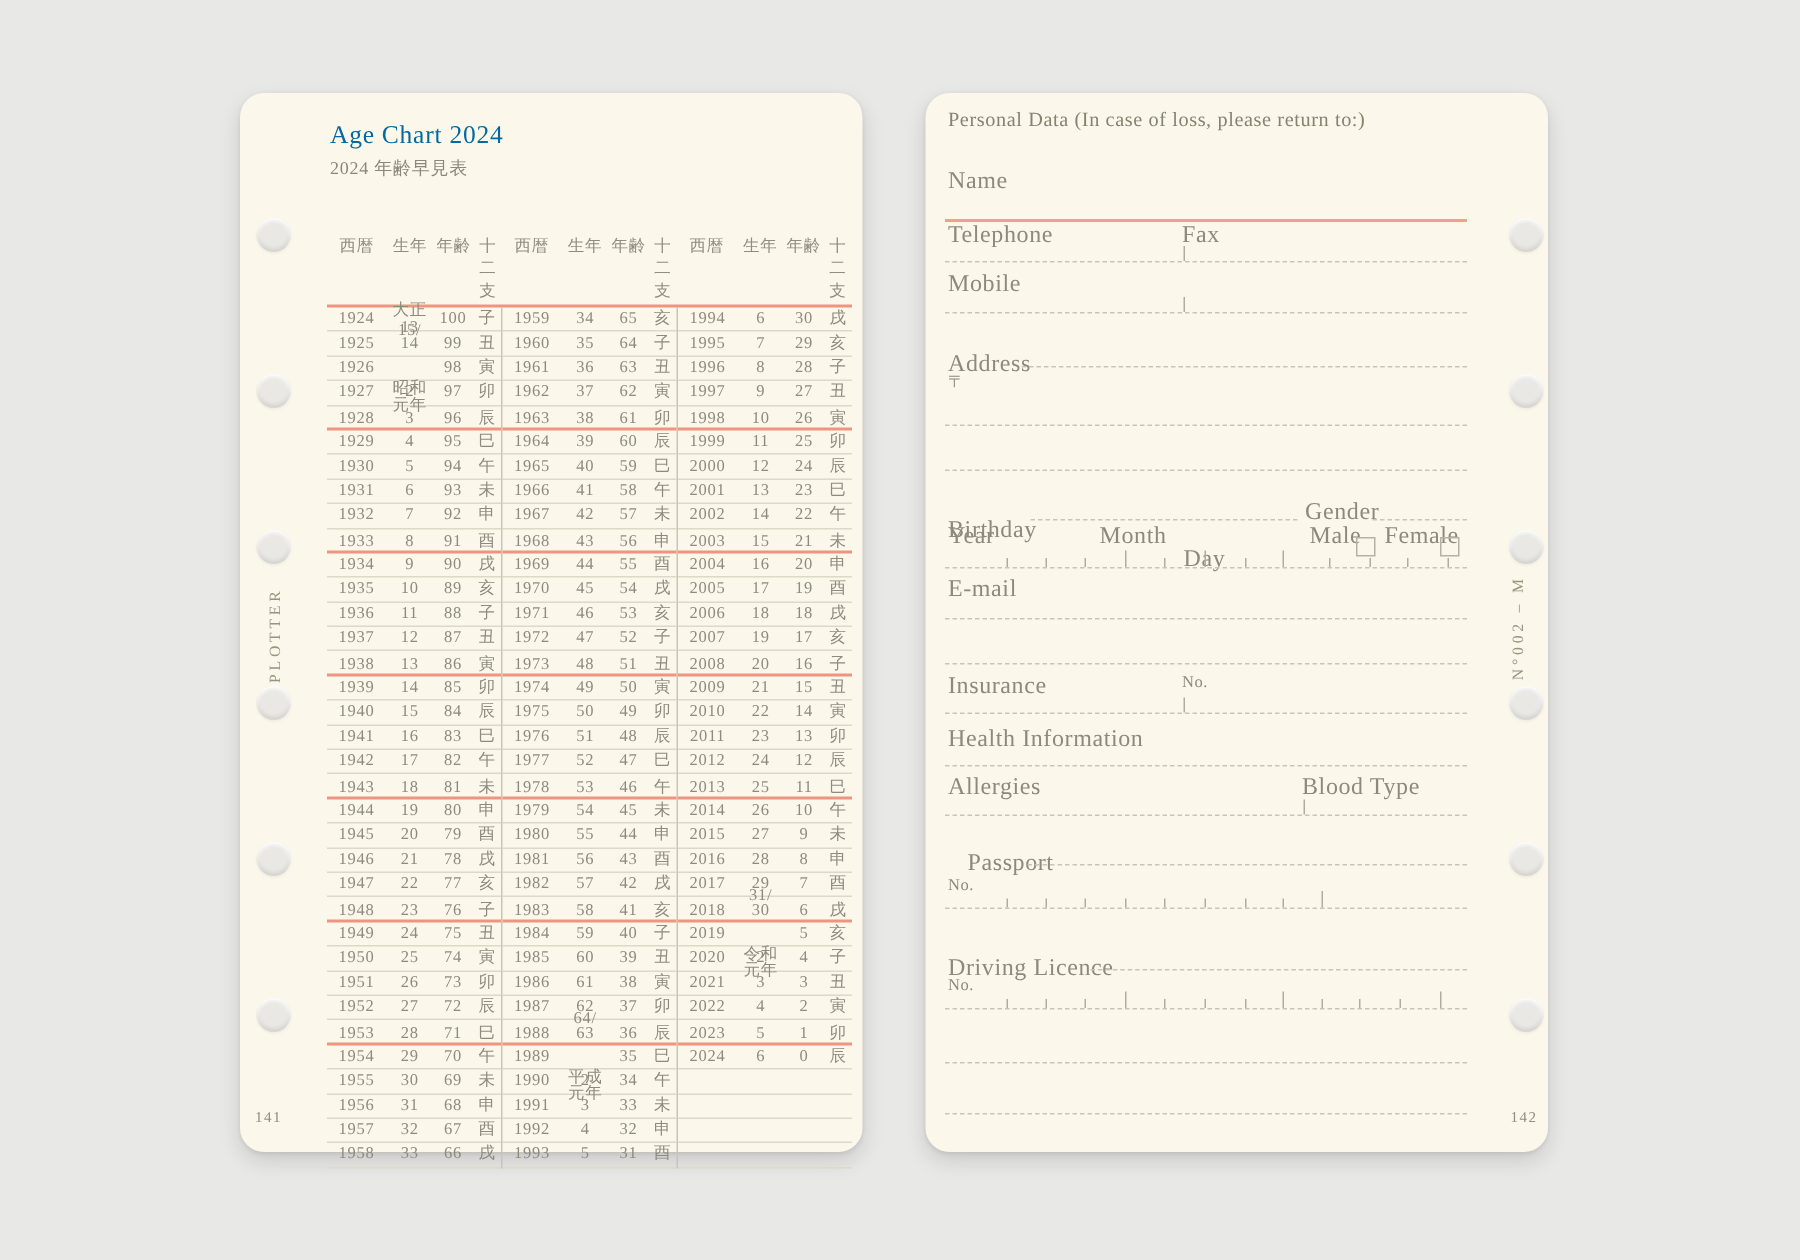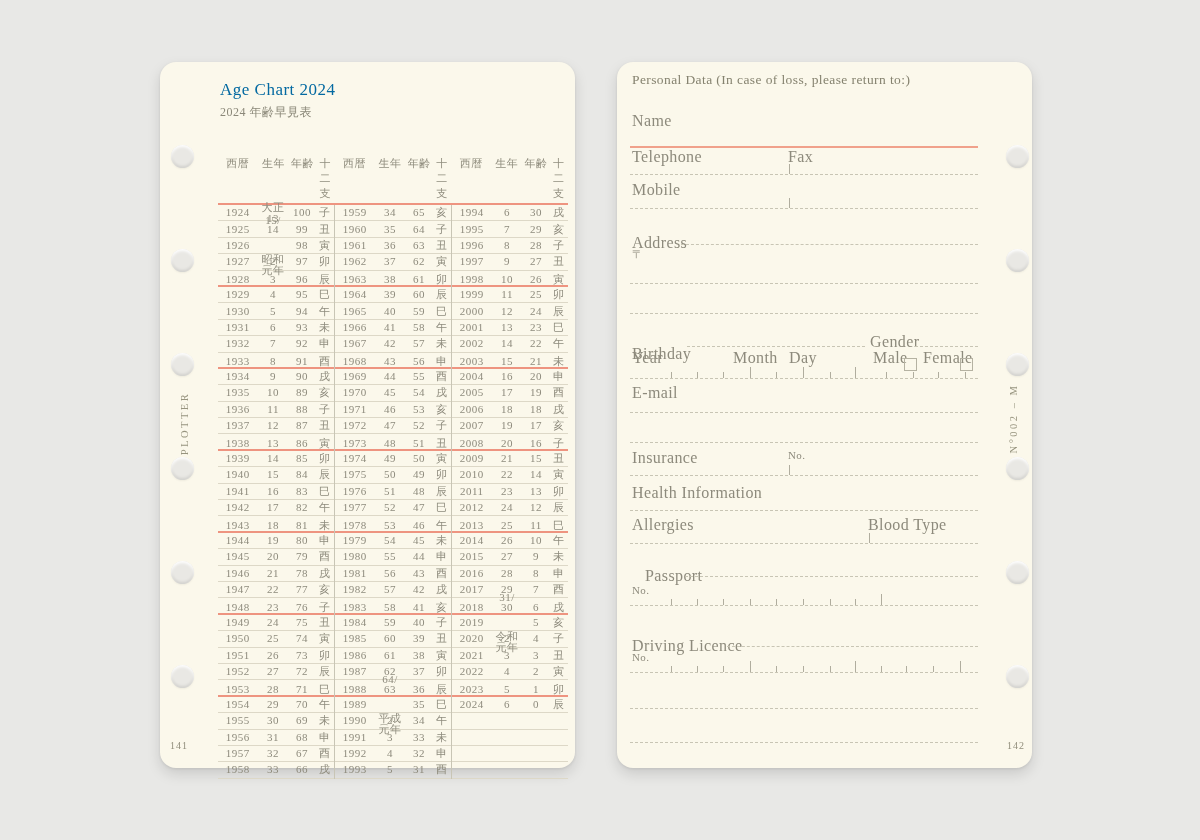--- a/index.html
+++ b/index.html
@@ -769,21 +769,21 @@
   <div class="lbl lbl-sm" style="left:15px; top:185px;">〒</div>
   <div class="dline dfull" style="top:221px;"></div>
   <div class="dline dfull" style="top:251px;"></div>
 
   <div class="lbl" style="left:15px; top:271px;margin-top:12px;">Birthday</div>
   <div class="lbl" style="left:253px; top:271px;font-family:Liberation Serif, serif;">Gender</div>
   <div class="dline" style="left:70px; top:284px; width:178px;"></div>
   <div class="dline" style="left:298px; top:284px; width:63px;"></div>
   <div class="lbl" style="left:15px; top:287px;">Year</div>
   <div class="lbl" style="left:116px; top:287px;">Month</div>
-  <div class="lbl" style="left:172px; top:287px;">Day</div>
+  <div class="lbl" style="left:172px; top:302px;">Day</div>
   <div class="lbl" style="left:256px; top:287px;">Male</div>
   <div class="lbl" style="left:306px; top:287px;">Female</div>
   <div class="cbox" style="left:287px; top:296px;"></div>
   <div class="cbox" style="left:343px; top:296px;"></div>
   <div class="tickline" id="ticks-birthday" style="top:305px;">
       <div class="tick" style="left: 41px; height: 6px;"></div>
       <div class="tick" style="left: 67px; height: 6px;"></div>
       <div class="tick" style="left: 93px; height: 6px;"></div>
       <div class="tick" style="left: 146px; height: 6px;"></div>
       <div class="tick" style="left: 200px; height: 6px;"></div>

